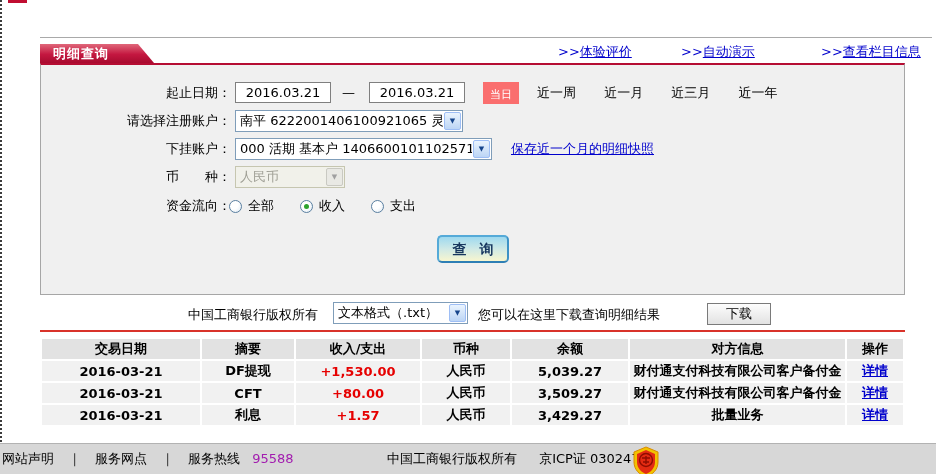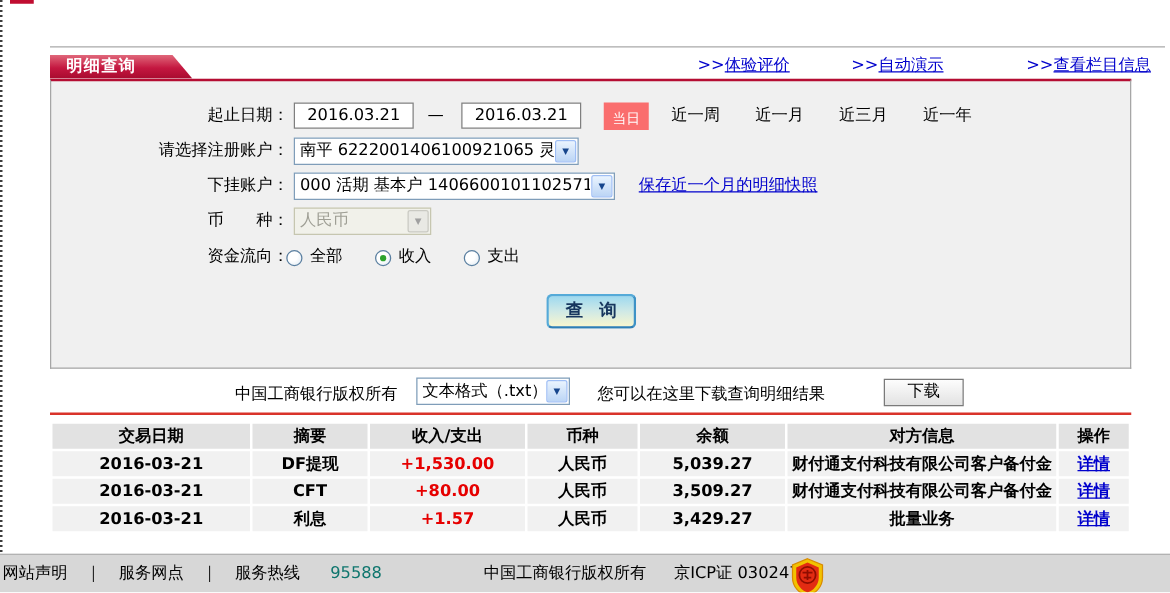--- a/index.html
+++ b/index.html
@@ -66,41 +66,41 @@
     border-radius:50%; background:#2da32d; }
 
   .btn-query { position:absolute; left:396px; top:170px; width:72px; height:28px;
     border:2px solid #55aad8; border-bottom-color:#2e7fb5; border-right-color:#3d92c6; border-radius:5px;
     background:linear-gradient(180deg,#9ed9ef 0%,#cfe9e6 50%,#f8f6cf 100%);
     color:#17365e; font-weight:bold; font-size:14px; letter-spacing:4px; text-align:center;
     line-height:24px; cursor:pointer; font-family:inherit; padding:0 0 0 4px; }
 
   
   .dl-label { position:absolute; left:188px; top:306px; }
-  .sel-fmt { left:333px; top:302px; width:123px; position:absolute;justify-content:space-between; }
+  .sel-fmt { left:333px; top:302px; width:135px; position:absolute;justify-content:space-between; }
   .dl-hint { position:absolute; left:478px; top:306px; }
   .btn-download { position:absolute; left:707px; top:303px; width:64px; height:22px;
     background:linear-gradient(180deg,#fdfdfd,#e2e2e2); border:1px solid #7a7a7a;
     font-size:13px; text-align:center; line-height:20px; cursor:pointer; font-family:inherit; padding:0; }
   .redline2 { position:absolute; left:40px; top:330px; width:865px; height:2px; background:#d9332a; }
 
   
   .rtable { position:absolute; left:40px; top:337px; width:865px; border-collapse:separate; border-spacing:2px; }
   .rtable td, .rtable th { height:17px; font-size:13px; font-weight:bold; text-align:center; padding:1px 2px; white-space:nowrap; }
   .rtable th { background:#e2e2e2; }
   .rtable td { background:#f1f1f1; }
   .amt { color:#e60000; }
   .detail-link { color:#0000cc; text-decoration:underline; cursor:pointer; }
 
   
   .footer { position:absolute; left:0; top:443px; width:936px; height:31px; background:#d7d7d7;
     border-top:1px solid #b2b2b2; line-height:30px; white-space:nowrap; }
   .f-left { position:absolute; left:2px; top:0; }
   .f-div { margin:0 10px; }
-  .hot-num { color:#0f766e; margin-left:20px; }
+  .hot-num { color:#a21caf; margin-left:8px; }
   .f-center { position:absolute; left:387px; top:0; }
   .f-icp { margin-left:18px; }
   .badge { position:absolute; left:632px; top:2px; width:28px; height:32px; }
 </style>
 </head>
 <body>
 
 <div class="page">
   <div class="left-dots"></div>
   <div class="top-red-dash"></div>

